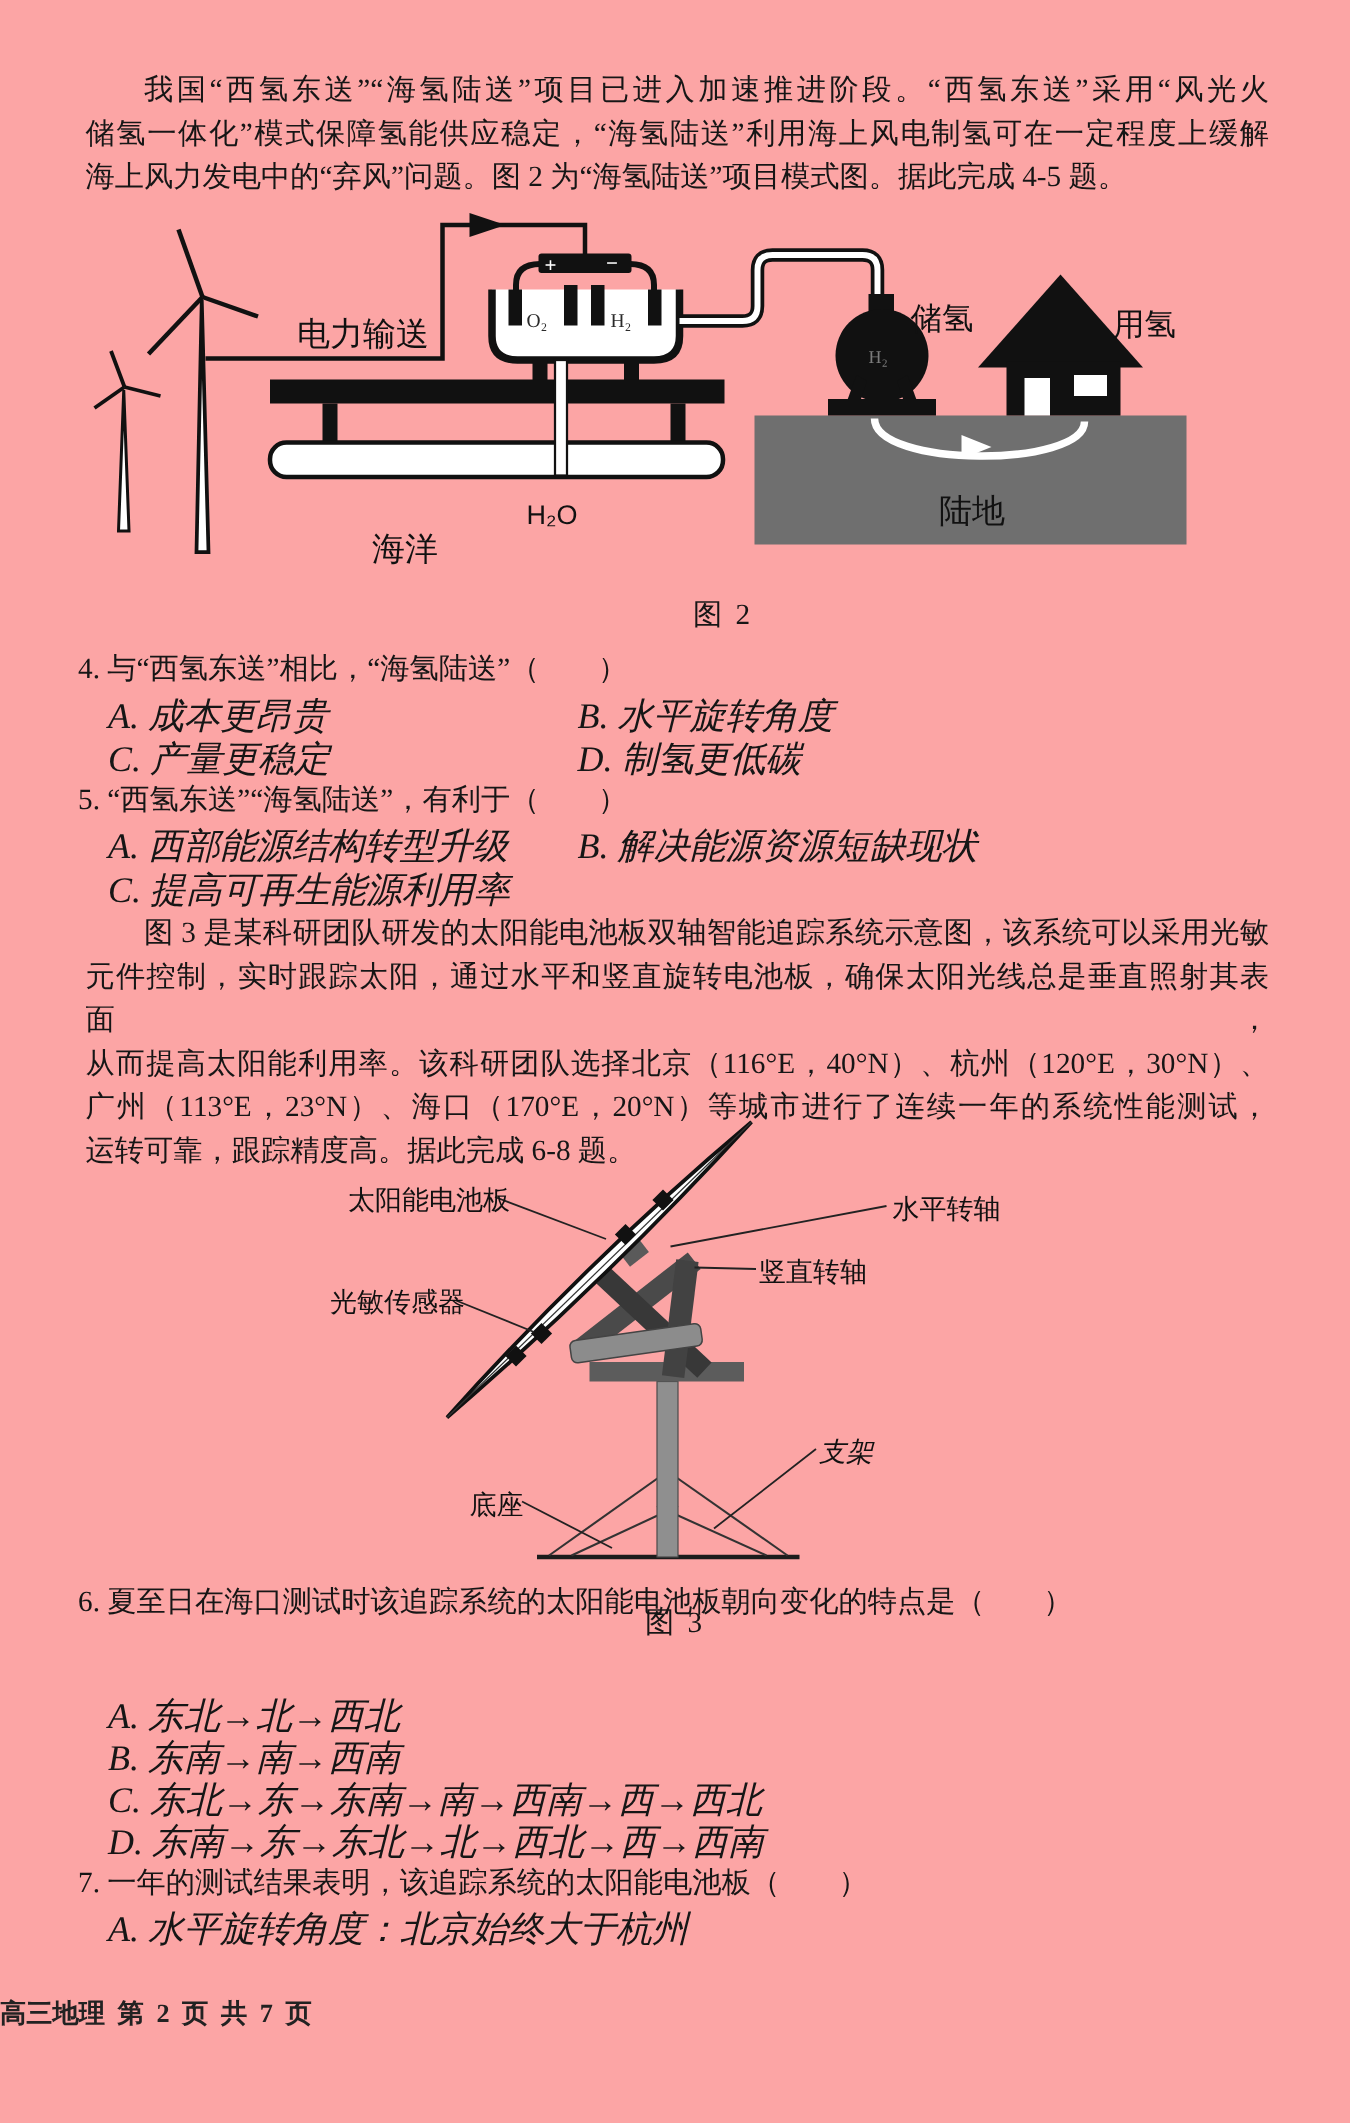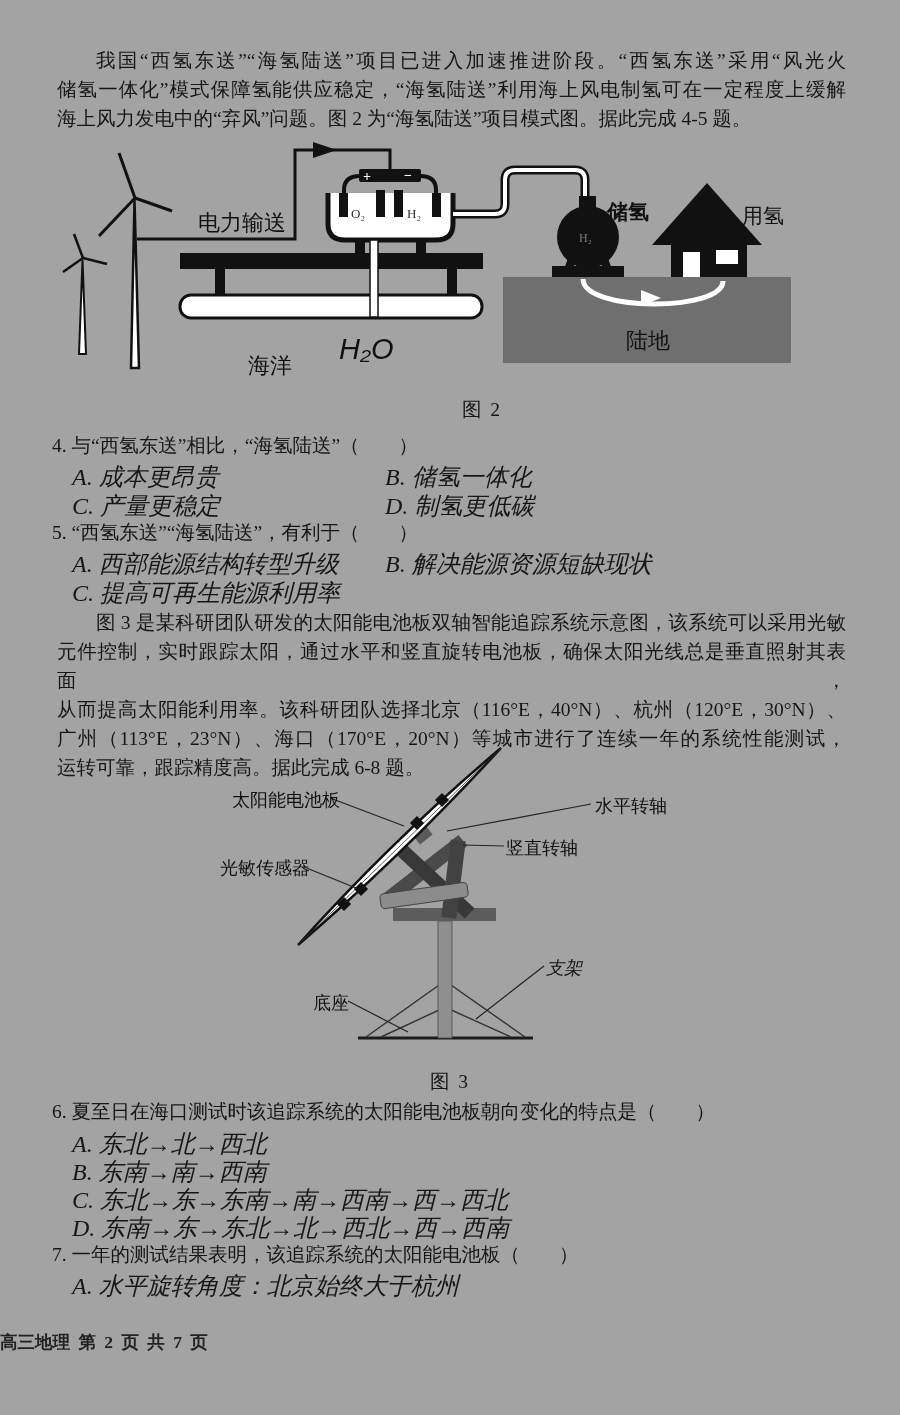--- a/index.html
+++ b/index.html
@@ -1,17 +1,17 @@
 <!DOCTYPE html>
 <html><head>
 <meta charset="utf-8">
 <style>
   html,body{margin:0;padding:0;background:#e8e8e8;}
   #page{
-    position:relative;width:900px;height:1415px;background:#a3a3a3;
+    position:relative;width:900px;height:1415px;background:#fca5a5;
     font-family:"Liberation Serif","DejaVu Serif",serif;color:#161616;
     overflow:hidden;margin:0 auto;
   }
   .para{position:absolute;left:57px;width:789px;font-size:19.5px;line-height:29px;}
   .pline{white-space:nowrap;}
   .jl{text-align:justify;text-align-last:justify;white-space:normal;}
   .indent{text-indent:2em;}
   .qstem{position:absolute;left:52px;font-size:19.5px;white-space:nowrap;}
   .qopt{position:absolute;font-size:24px;white-space:nowrap;font-style:italic;}
   .colA{left:72px;}
@@ -103,31 +103,31 @@
       </g>
 
       <g>
         <path d="M528,139 C528,172 668,172 668,141" fill="none" stroke="#fff" stroke-width="5"></path>
         <polygon points="586,150 586,166 606,158" fill="#fff"></polygon>
       </g>
     </svg>
 
     <div class="f2label" style="left:143px;top:68px;font-size:22px;">电力输送</div>
     <div class="f2label" style="left:193px;top:211px;font-size:22px;">海洋</div>
-    <div class="f2label" style="left:284px;top:193px;font-size:29px;font-family:'Liberation Sans','DejaVu Sans',sans-serif;font-style:italic;">H₂O</div>
-    <div class="f2label" style="left:552px;top:58px;font-weight:bold;">储氢</div>
+    <div class="f2label" style="left:296px;top:193px;font-size:18px;font-family:'Liberation Sans','DejaVu Sans',sans-serif;">H₂O</div>
+    <div class="f2label" style="left:552px;top:58px;">储氢</div>
     <div class="f2label" style="left:687px;top:62px;">用氢</div>
     <div class="f2label" style="left:571px;top:186px;font-size:22px;">陆地</div>
   </div>
 
   <div class="figcap" style="top:396px;padding-left:32px;">图 2</div>
 
   <div class="qstem" style="top:432px;">4. 与“西氢东送”相比，“海氢陆送”（　　）</div>
   <div class="qopt colA" style="top:461px;">A. 成本更昂贵</div>
-  <div class="qopt colB" style="top:461px;">B. 储氢一体化</div>
+  <div class="qopt colB" style="top:461px;">B. 水平旋转角度</div>
   <div class="qopt colA" style="top:490px;">C. 产量更稳定</div>
   <div class="qopt colB" style="top:490px;">D. 制氢更低碳</div>
 
   <div class="qstem" style="top:519px;">5. “西氢东送”“海氢陆送”，有利于（　　）</div>
   <div class="qopt colA" style="top:548px;text-align:right;">A. 西部能源结构转型升级</div>
   <div class="qopt colB" style="top:548px;">B. 解决能源资源短缺现状</div>
   <div class="qopt colA" style="top:577px;">C. 提高可再生能源利用率</div>
 
   <div class="para" style="top:608px;">
     <div class="pline jl indent">图 3 是某科研团队研发的太阳能电池板双轴智能追踪系统示意图，该系统可以采用光敏</div>
@@ -183,21 +183,21 @@
     <div class="figlabel" style="left:14px;top:46px;">太阳能电池板</div>
     <div class="figlabel" style="left:377px;top:52px;">水平转轴</div>
     <div class="figlabel" style="left:288px;top:94px;">竖直转轴</div>
     <div class="figlabel" style="left:2px;top:114px;">光敏传感器</div>
     <div class="figlabel" style="left:328px;top:214px;font-style:italic;">支架</div>
     <div class="figlabel" style="left:95px;top:249px;">底座</div>
   </div>
 
   <div class="figcap" style="top:1068px;">图 3</div>
 
-  <div class="qstem" style="top:1098px;text-align:center;">6. 夏至日在海口测试时该追踪系统的太阳能电池板朝向变化的特点是（　　）</div>
+  <div class="qstem" style="top:1054px;text-align:center;">6. 夏至日在海口测试时该追踪系统的太阳能电池板朝向变化的特点是（　　）</div>
   <div class="qopt colA" style="top:1128px;">A. 东北→北→西北</div>
   <div class="qopt colA" style="top:1156px;">B. 东南→南→西南</div>
   <div class="qopt colA" style="top:1184px;">C. 东北→东→东南→南→西南→西→西北</div>
   <div class="qopt colA" style="top:1212px;">D. 东南→东→东北→北→西北→西→西南</div>
 
   <div class="qstem" style="top:1241px;">7. 一年的测试结果表明，该追踪系统的太阳能电池板（　　）</div>
   <div class="qopt colA" style="top:1270px;">A. 水平旋转角度：北京始终大于杭州</div>
 
   <div id="footer">高三地理 第 2 页 共 7 页</div>
 

